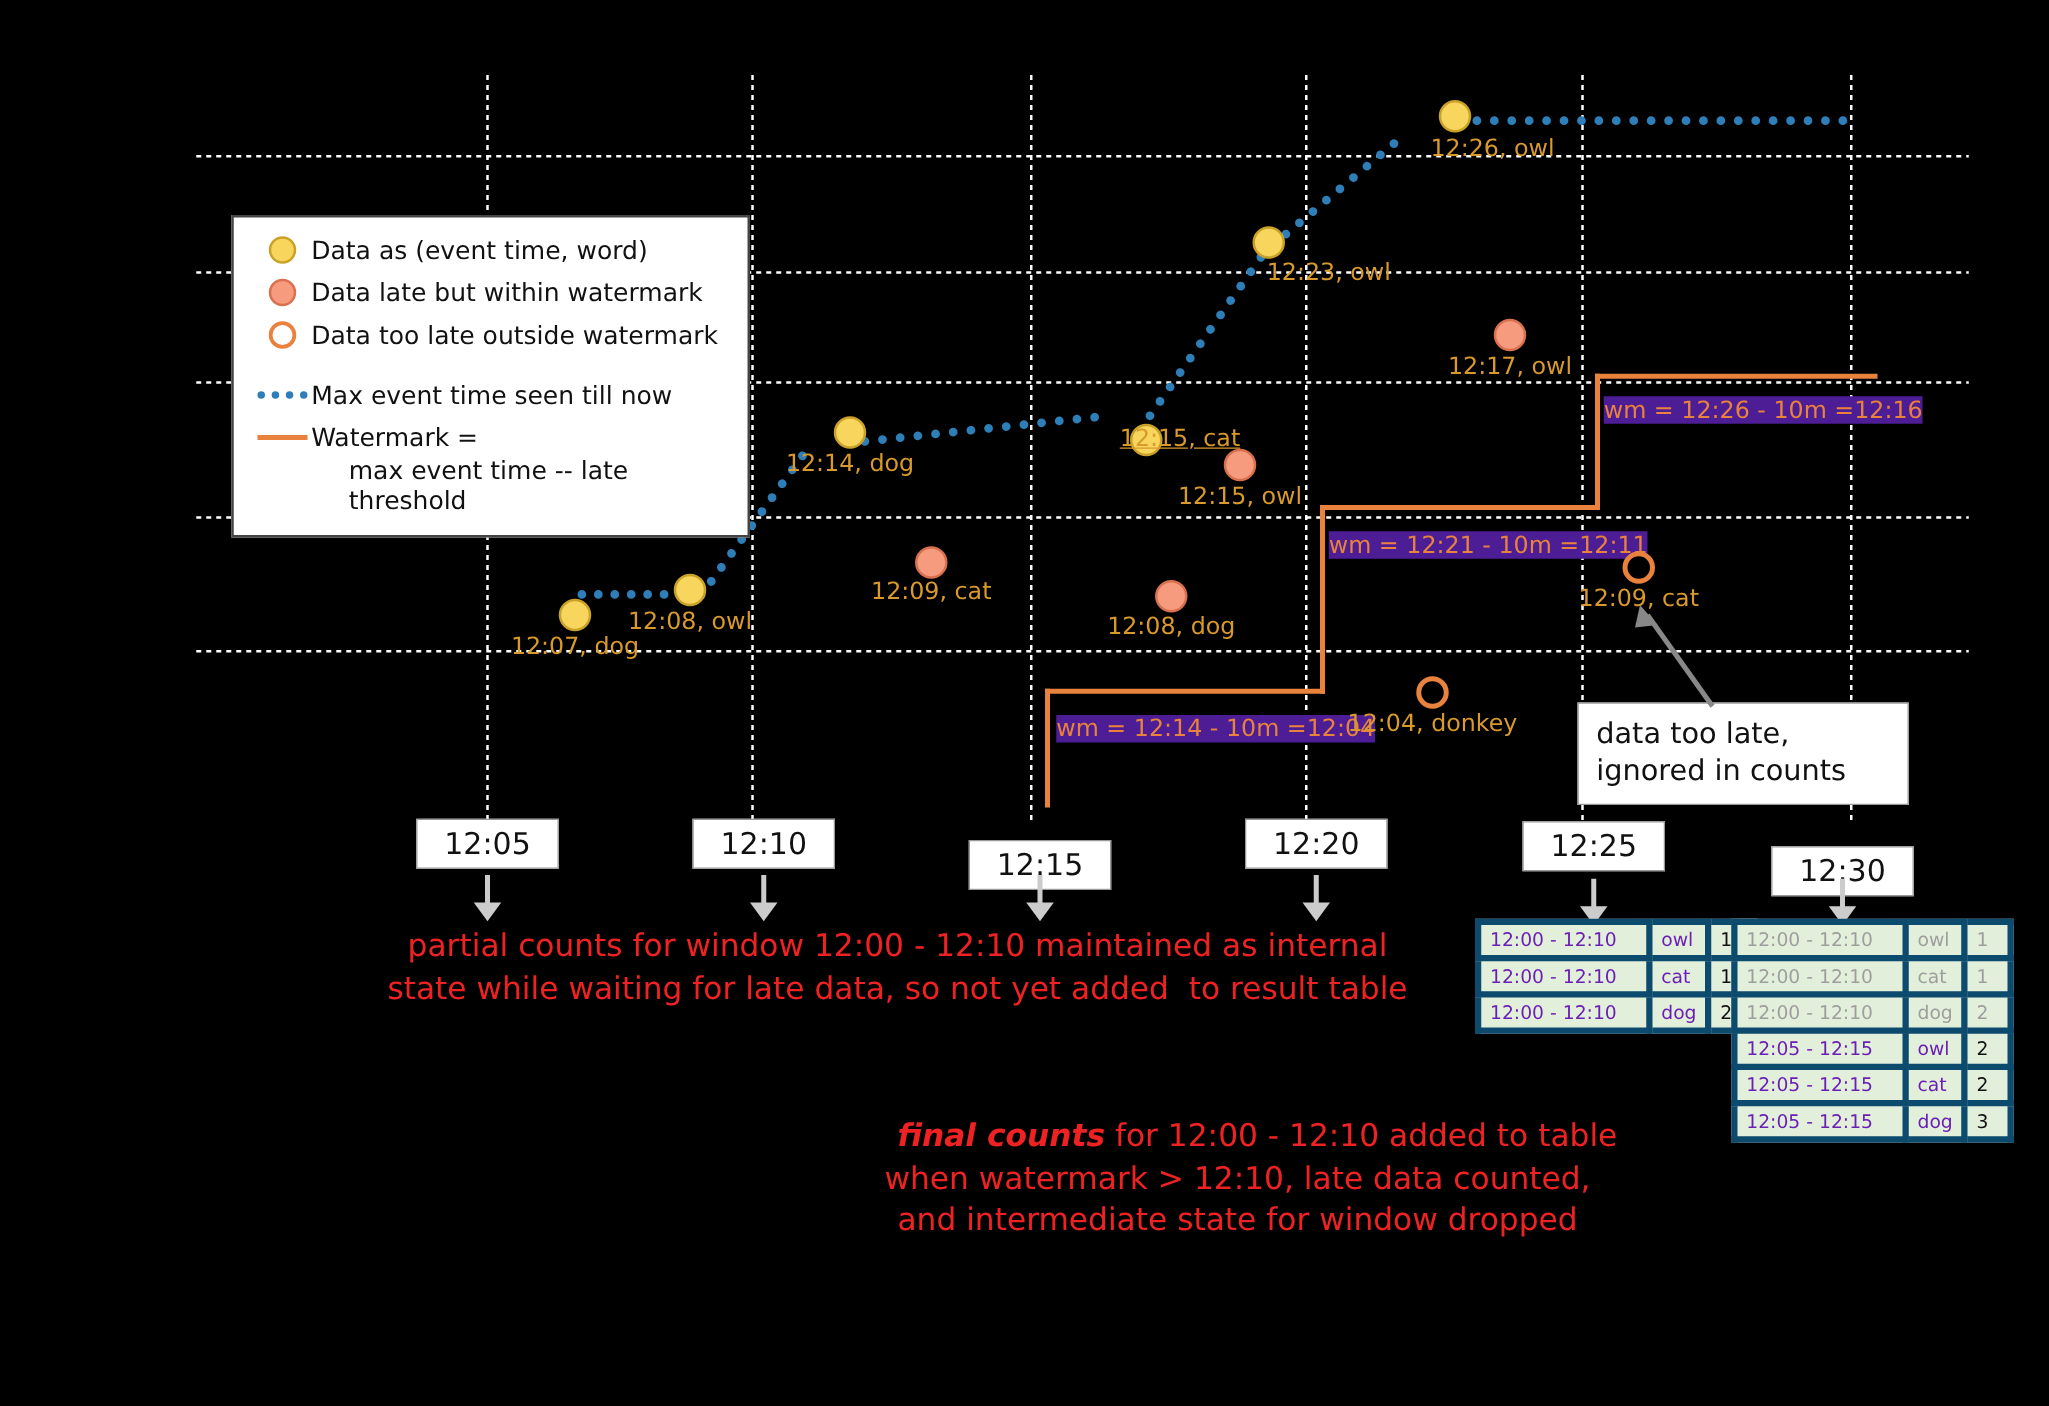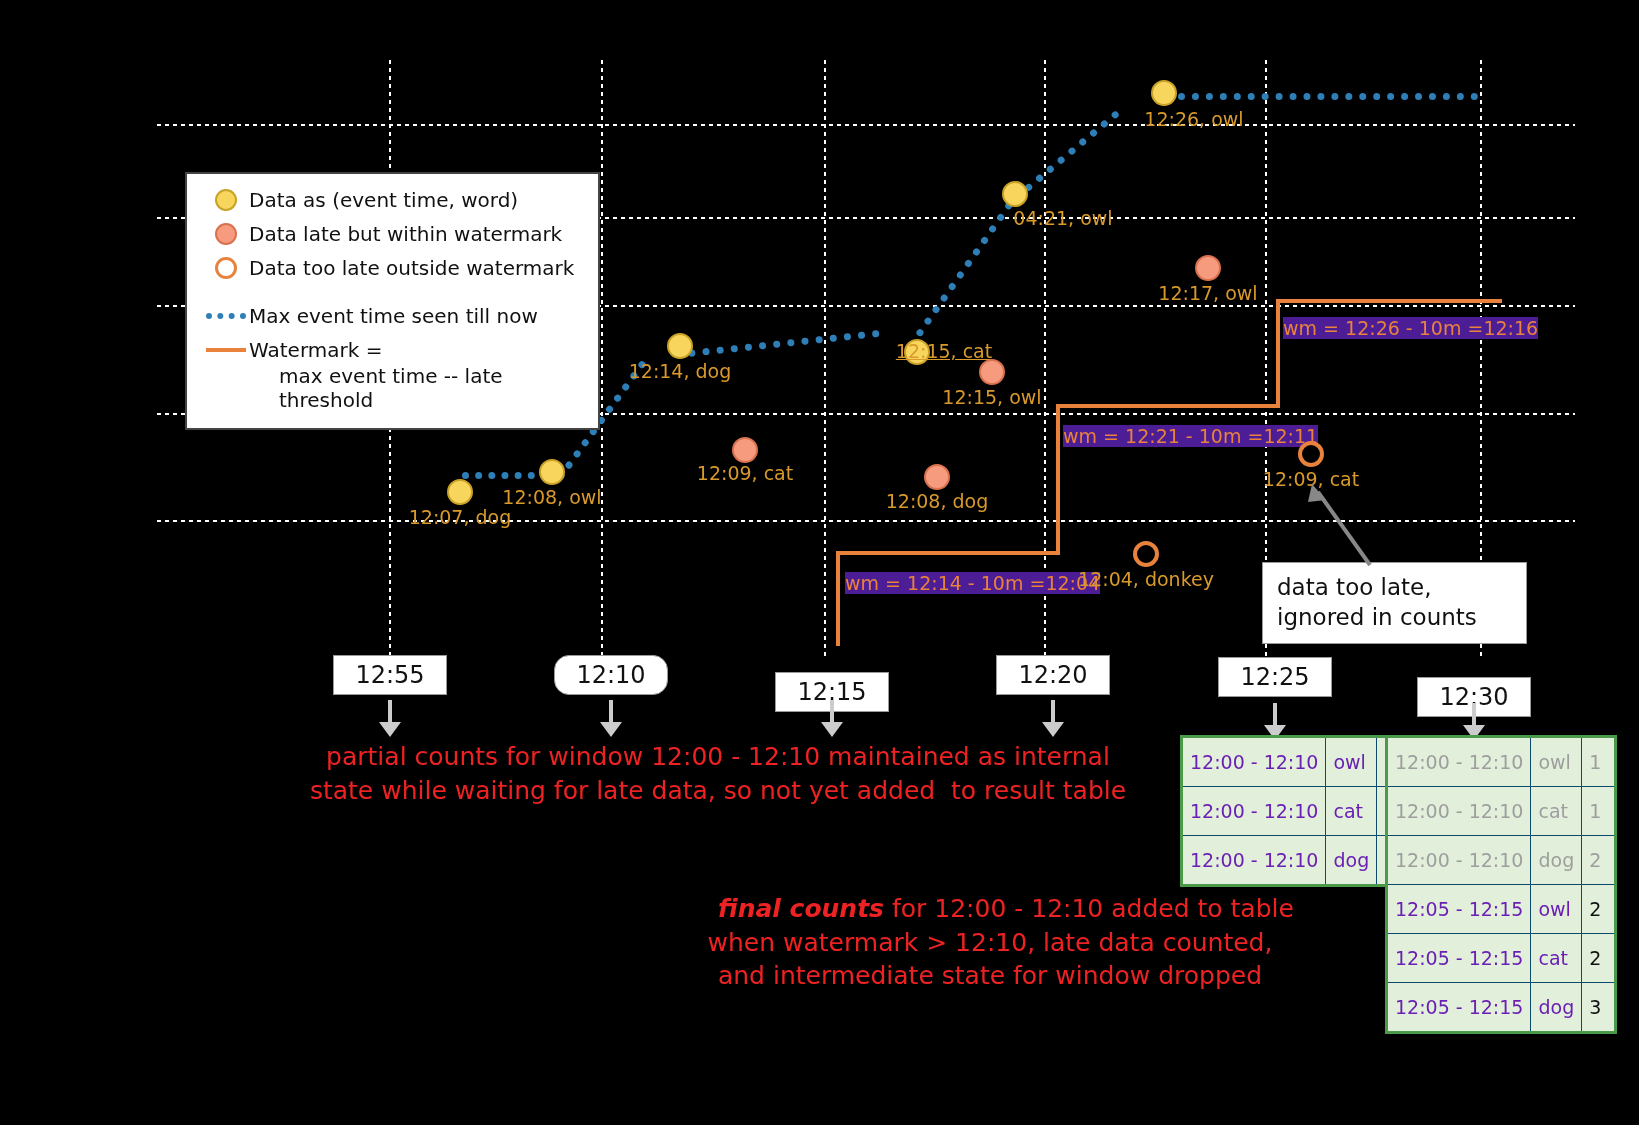--- a/index.html
+++ b/index.html
@@ -156,23 +156,23 @@
     line-height: 1.3;
   }
   
   .rtable {
     position: absolute;
     border: 3px solid #4a9a4a;
     background: #e2efda;
     border-collapse: collapse;
   }
   .rtable td {
-    border: 1px solid #0c4a6e;
-    font-size: 19px;
-    padding: 13px 7px;
+    border: 5px solid #0c4a6e;
+    font-size: 15px;
+    padding: 3px 7px;
     color: #6a1fb5;
     white-space: nowrap;
   }
   .rtable td.c1 { min-width: 118px; }
   .rtable td.c3 { text-align: left; width: 18px; color: #111; }
   .rtable td.c2 { color: #6a1fb5; }
   .rtable tr.faded td { color: #9e9e9e; }
   .rtable tr.faded td.c3 { color: #9e9e9e; }
 </style>
 </head>
@@ -222,21 +222,21 @@
   <div class="pt ontime" style="left:552px; top:472px;"></div>
   <div class="ptlabel" style="left:552px; top:486px;">12:08, owl</div>
 
   <div class="pt ontime" style="left:680px; top:346px;"></div>
   <div class="ptlabel" style="left:680px; top:360px;">12:14, dog</div>
 
   <div class="pt ontime" style="left:917px; top:352px;"></div>
   <div class="ptlabel" style="left:944px; top:340px;text-decoration:underline;">12:15, cat</div>
 
   <div class="pt ontime" style="left:1015px; top:194px;"></div>
-  <div class="ptlabel" style="left:1063px; top:207px;">04:21, owl</div>
+  <div class="ptlabel" style="left:1063px; top:207px;">12:23, owl</div>
 
   <div class="pt ontime" style="left:1164px; top:93px;"></div>
   <div class="ptlabel" style="left:1194px; top:108px;">12:26, owl</div>
 
   <div class="pt late" style="left:745px; top:450px;"></div>
   <div class="ptlabel" style="left:745px; top:462px;">12:09, cat</div>
 
   <div class="pt late" style="left:937px; top:477px;"></div>
   <div class="ptlabel" style="left:937px; top:490px;">12:08, dog</div>
 
@@ -288,22 +288,22 @@
   </div>
 
   <div class="callout" style="left:1262px; top:562px; width:235px; white-space: pre-line;">data too late,
 ignored in counts</div>
 
   <svg style="position:absolute; left:1300px; top:480px; width:80px; height:95px;">
     <line x1="70" y1="85" x2="18" y2="12" stroke="#888888" stroke-width="4"></line>
     <polygon points="12,4 26,20 8,22" fill="#888888"></polygon>
   </svg>
 
-  <div class="timebox" style="left:390px; top:655px;">12:55</div>
-  <div class="timebox" style="left:611px; top:655px;border-radius:15px;">12:10</div>
+  <div class="timebox" style="left:390px; top:655px;">12:05</div>
+  <div class="timebox" style="left:611px; top:655px;">12:10</div>
   <div class="timebox" style="left:832px; top:672px;">12:15</div>
   <div class="timebox" style="left:1053px; top:655px;">12:20</div>
   <div class="timebox" style="left:1275px; top:657px;">12:25</div>
   <div class="timebox" style="left:1474px; top:657px;margin-top:20px;">12:30</div>
 
   <div class="arrowshaft" style="left:390px; top:700px; height:24px;"></div>
   <div class="arrowhead" style="left:390px; top:722px;"></div>
   <div class="arrowshaft" style="left:611px; top:700px; height:24px;"></div>
   <div class="arrowhead" style="left:611px; top:722px;"></div>
   <div class="arrowshaft" style="left:832px; top:700px; height:24px;"></div>

